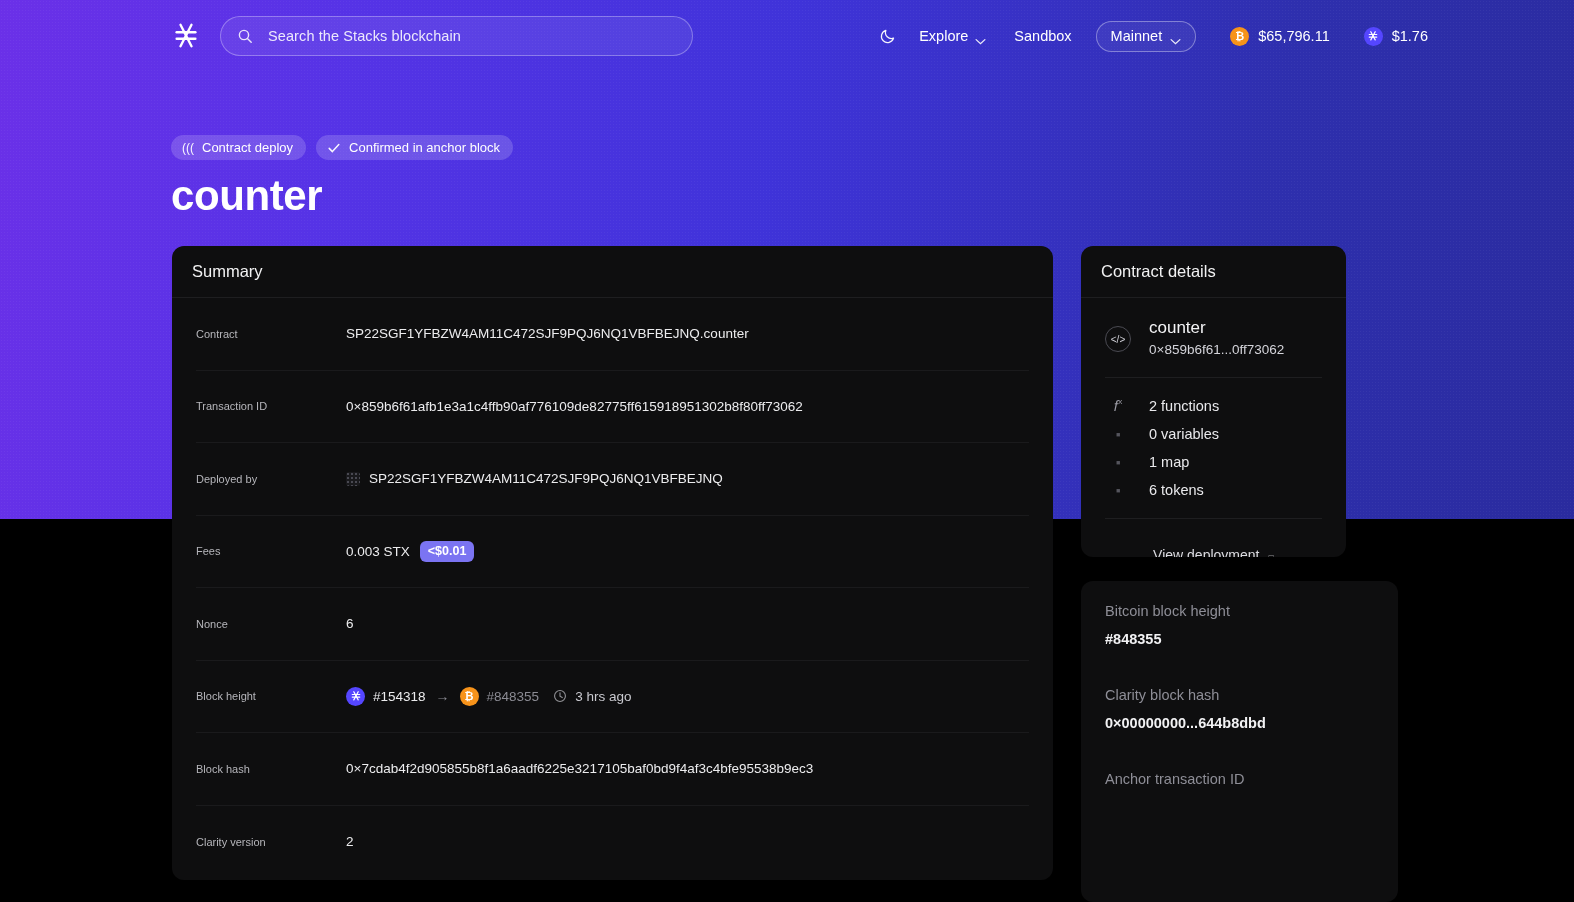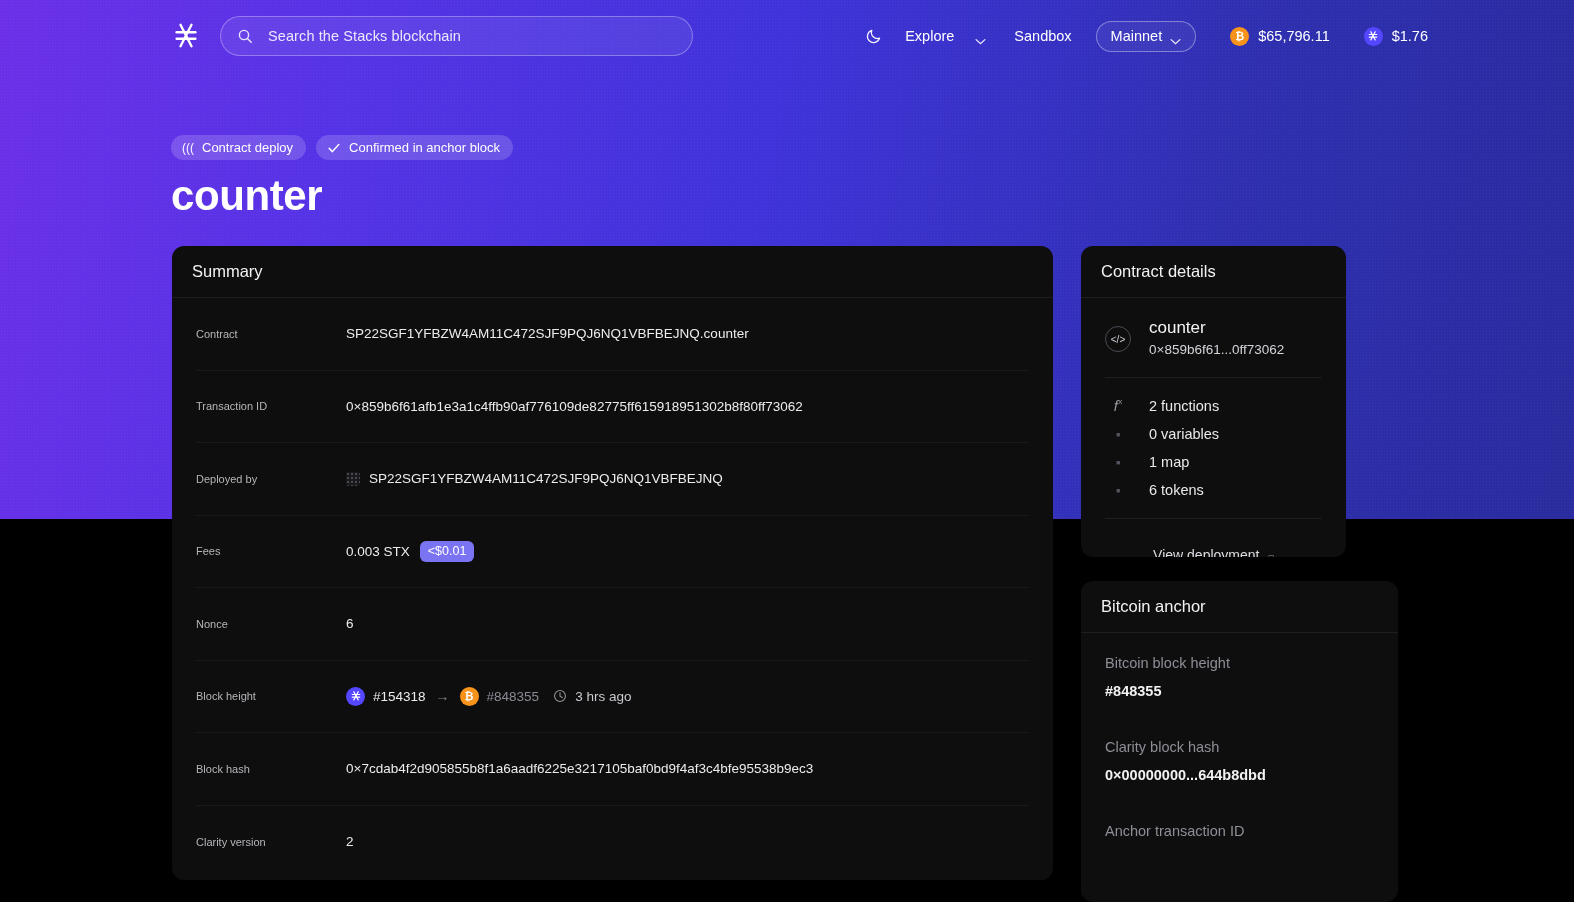--- a/index.html
+++ b/index.html
@@ -51,21 +51,21 @@
   .header-right {
     position: absolute; right: 146px; top: 0; height: 72px;
     display: flex; align-items: center; gap: 0;
   }
   .hdr-icon-btn {
     width: 34px; height: 34px; display: flex; align-items: center;
     justify-content: center; color: #fff; opacity: .95; cursor: pointer;
   }
   .hdr-link {
     color: #fff; font-size: 14.5px; padding: 0 14px; cursor: pointer;
-    display: flex; align-items: center; gap: 21px; white-space: nowrap;
+    display: flex; align-items: center; gap: 7px; white-space: nowrap;
   }
   .chev { width: 11px; height: 7px; opacity: .9; }
   .network-pill {
     display: flex; align-items: center; gap: 8px;
     height: 31px; padding: 0 14px; margin-left: 10px;
     border: 1px solid rgba(255,255,255,0.36); border-radius: 16px;
     color: #fff; font-size: 14.5px; cursor: pointer;
     background: rgba(255,255,255,0.05);
   }
   .price-item {
@@ -119,21 +119,21 @@
     display: flex; align-items: center;
     height: 72.5px; margin: 0 24px;
     border-bottom: 1px solid #1a1a1c;
   }
   .srow:last-child { border-bottom: none; }
   .srow .k { width: 150px; flex: none; color: #b6b6bb; font-size: 11px; }
   .srow .v { color: #ececee; font-size: 13.5px; display: flex; align-items: center; }
 
   .fee-badge {
     margin-left: 10px; background: #7b74f2; color: #ffffff;
-    font-size: 12.5px; font-weight: 400; border-radius: 6px;
+    font-size: 12.5px; font-weight: 700; border-radius: 6px;
     padding: 4px 8px; line-height: 1;
   }
   .avatar-dot {
     width: 14px; height: 14px; border-radius: 3px; flex: none;
     margin-right: 9px; background: #19191c;
     background-image: radial-gradient(circle at 50% 50%, #6c6c78 0.5px, transparent 1px);
     background-size: 4px 4px;
   }
   .bh-wrap { display: flex; align-items: center; gap: 8px; }
   .bh-num { color: #ececee; font-size: 13.5px; }
@@ -375,21 +375,20 @@
         </div>
 
         <div class="cd-link">
           <span>View deployment</span>
           <span class="ext-ic">□</span>
         </div>
       </div>
     </div>
 
     <div class="card side-card-2">
-      <div class="card-head">Bitcoin anchor</div>
       <div class="ba-body">
         <div class="ba-label">Bitcoin block height</div>
         <div class="ba-value">#848355</div>
 
         <div class="ba-label">Clarity block hash</div>
         <div class="ba-value">0×00000000...644b8dbd</div>
 
         <div class="ba-label">Anchor transaction ID</div>
       </div>
     </div>

